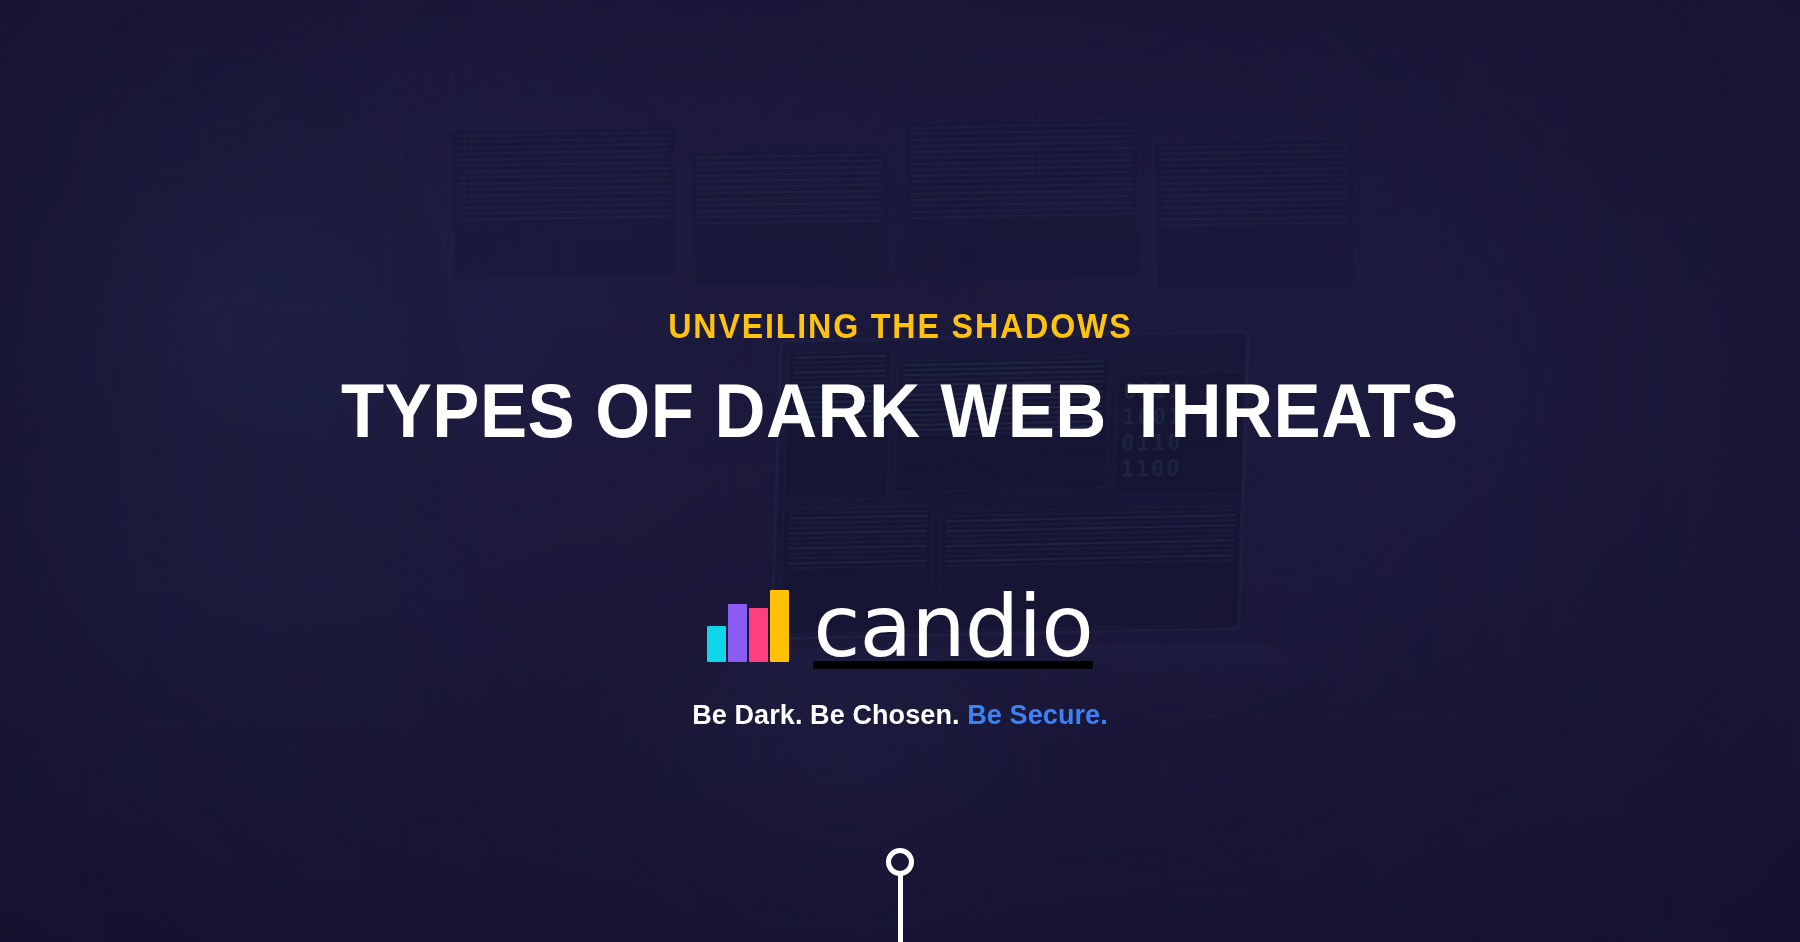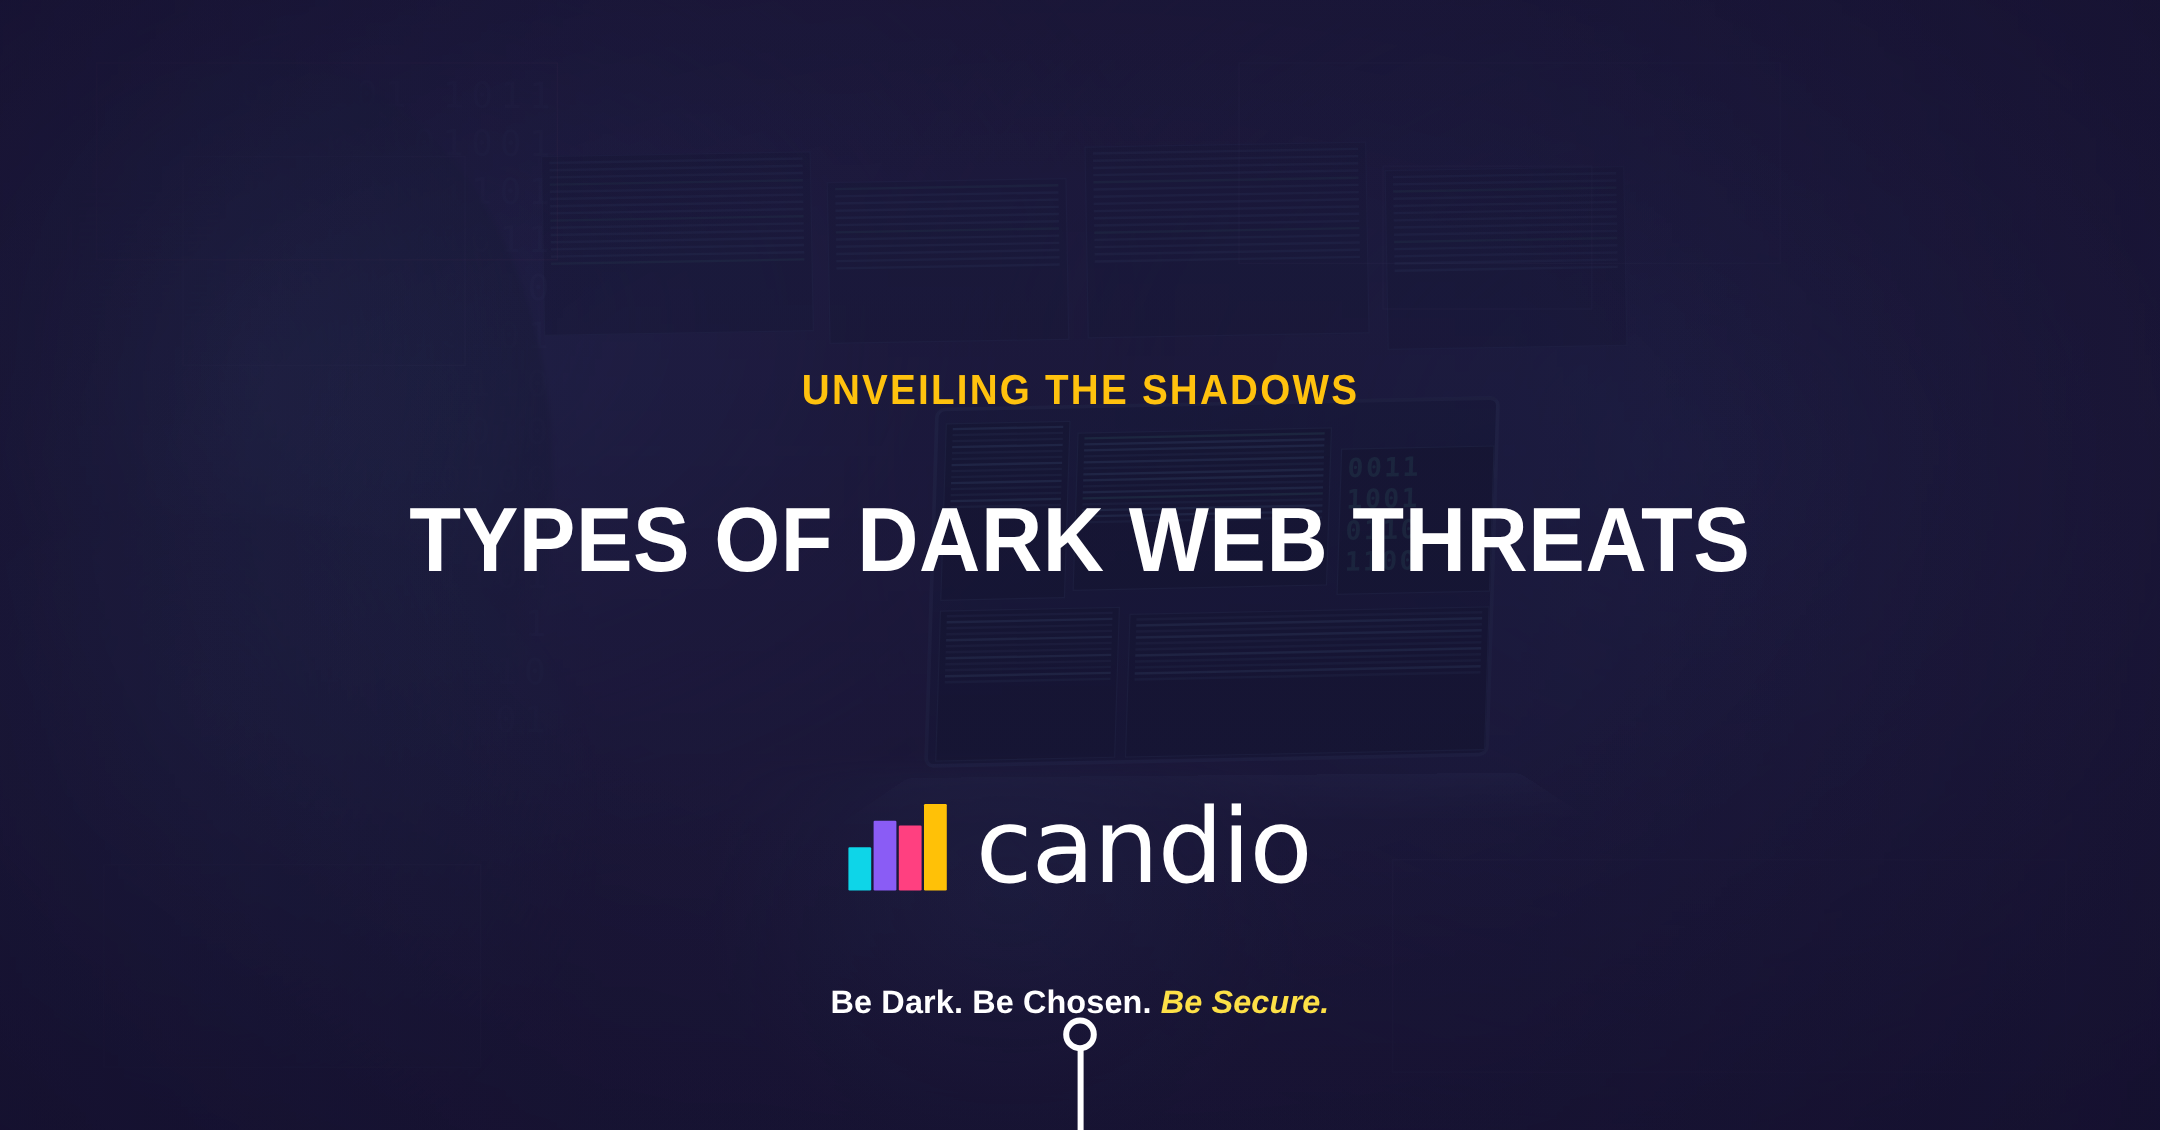--- a/index.html
+++ b/index.html
@@ -144,21 +144,20 @@
   .bg-vignette {
     position:absolute; inset:0;
     background:radial-gradient(ellipse at 50% 46%, rgba(0,0,0,0) 38%, rgba(16,12,40,.55) 100%);
   }
 
   
   .content {
     position:absolute; inset:0;
     display:flex; flex-direction:column;
     align-items:center;
-    gap:40px;
   }
 
   .eyebrow {
     margin-top:308px;
     font-size:35px;
     font-weight:700;
     letter-spacing:2.0px;
     color:#FFC20E;
     text-transform:uppercase;
     transform:scaleX(.92);
@@ -177,20 +176,21 @@
     white-space:nowrap;
     line-height:1.04;
   }
 
   
   .logo-lockup {
     margin-top:140px;
     display:flex;
     align-items:flex-end;
     gap:24px;
+    text-decoration:underline;
   }
   .logo-mark {
     display:flex;
     align-items:flex-end;
     gap:2px;
     height:72px;
     padding-bottom:2px;
   }
   .logo-mark .bar { width:19px; border-radius:1px; }
   .logo-mark .bar.cyan   { height:36px; background:#0ED5E8; }
@@ -208,21 +208,21 @@
   }
 
   .tagline {
     margin-top:36px;
     font-size:27px;
     font-weight:700;
     color:#ffffff;
     letter-spacing:.1px;
     white-space:nowrap;
   }
-  .tagline .secure { color:#fde047;font-style:italic; }
+  .tagline .secure { color:#3b82f6; }
 
   
   .timeline {
     position:absolute;
     left:50%;
     top:848px;
     transform:translateX(-50%);
     display:flex;
     flex-direction:column;
     align-items:center;

